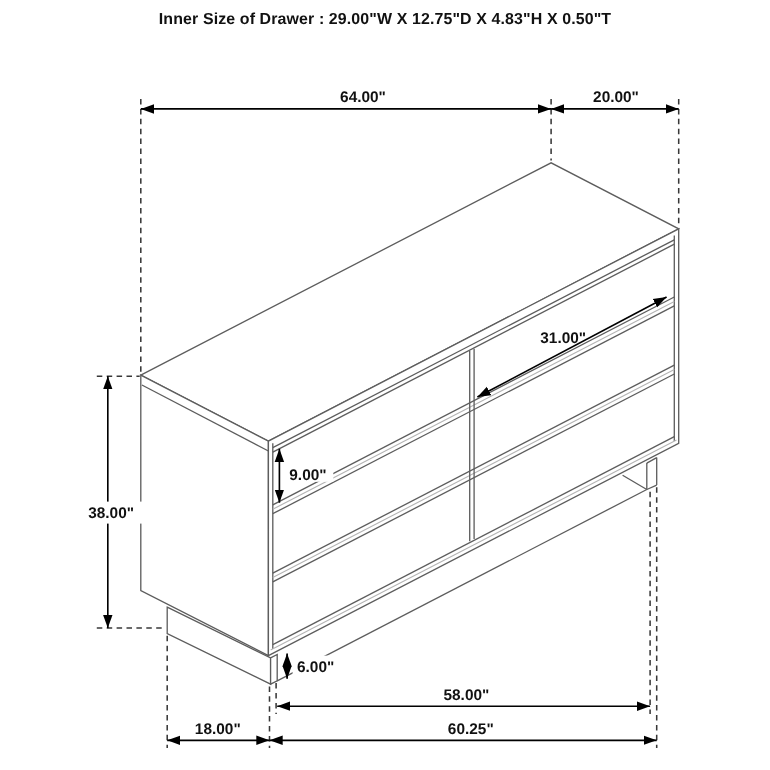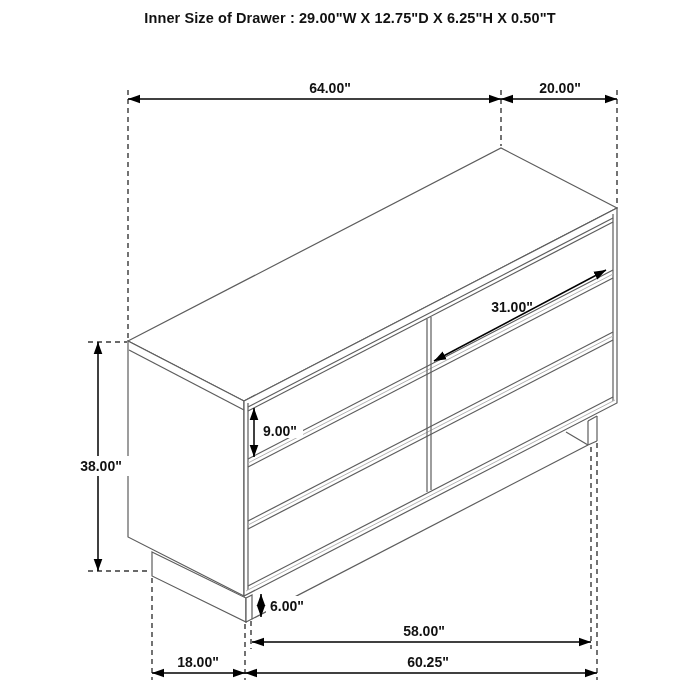--- a/index.html
+++ b/index.html
@@ -29,21 +29,21 @@
     font-family:"Liberation Sans", sans-serif;
     font-size:14px;font-weight:bold;fill:#111;
   }
   .label-bg{fill:#ffffff;}
 </style>
 </head>
 <body>
 
 <div class="canvas">
 
-  <div class="title">Inner Size of Drawer : 29.00"W X 12.75"D X 6.25"H X 0.50"T</div>
+  <div class="title">Inner Size of Drawer : 29.00"W X 12.75"D X 4.83"H X 0.50"T</div>
 
   <svg width="700" height="700" viewBox="0 0 700 700">
     <defs>
       <marker id="ae" markerUnits="userSpaceOnUse" markerWidth="13" markerHeight="10" refX="12" refY="5" orient="auto">
         <path d="M0,0.7 L12,5 L0,9.3 Z" fill="#000"></path>
       </marker>
       <marker id="as" markerUnits="userSpaceOnUse" markerWidth="13" markerHeight="10" refX="12" refY="5" orient="auto-start-reverse">
         <path d="M0,0.7 L12,5 L0,9.3 Z" fill="#000"></path>
       </marker>
     </defs>

